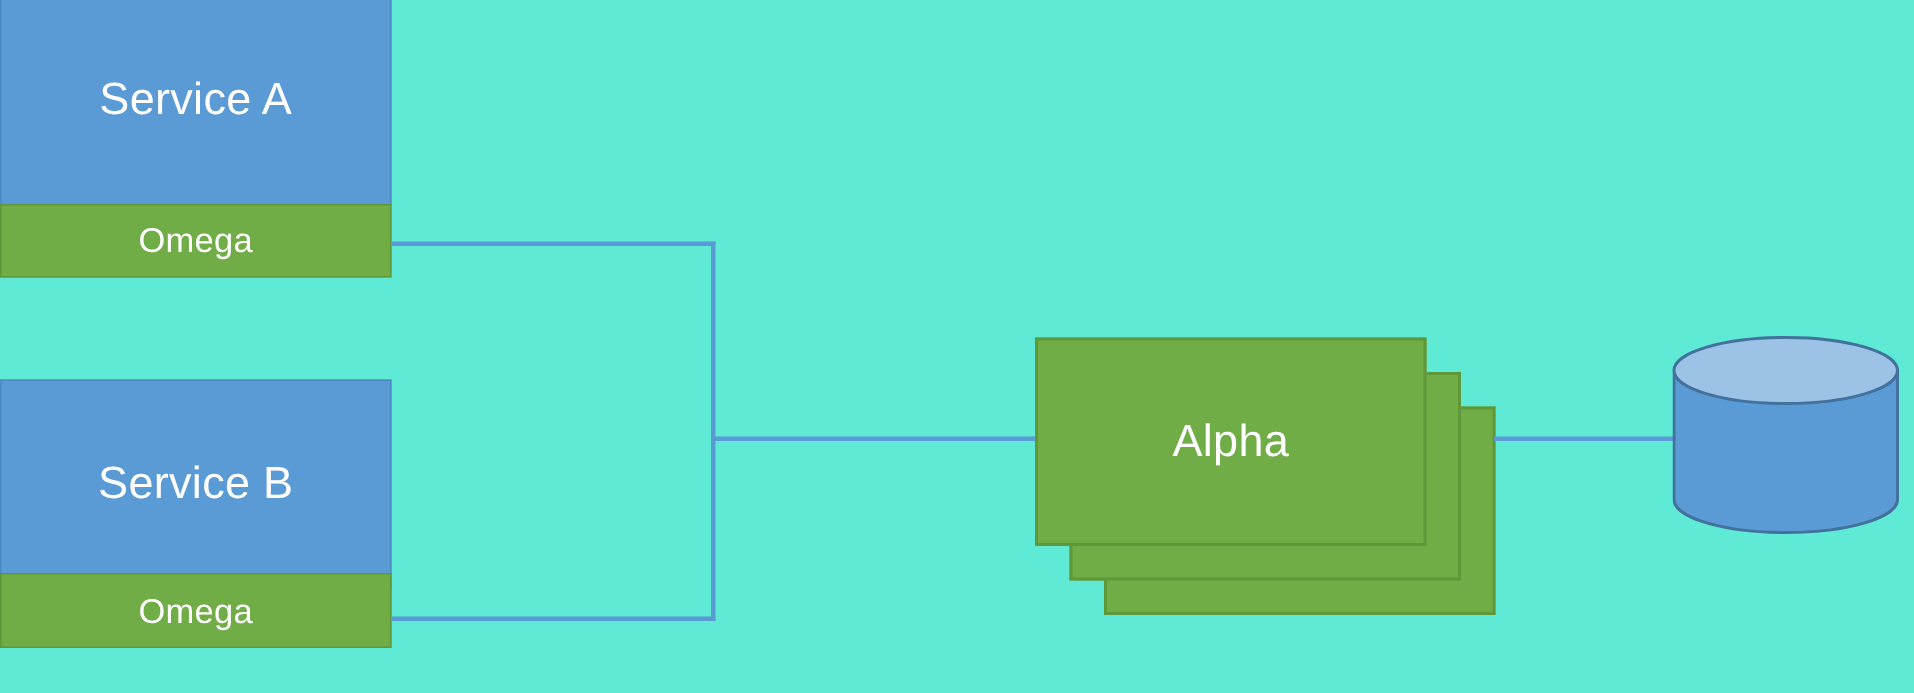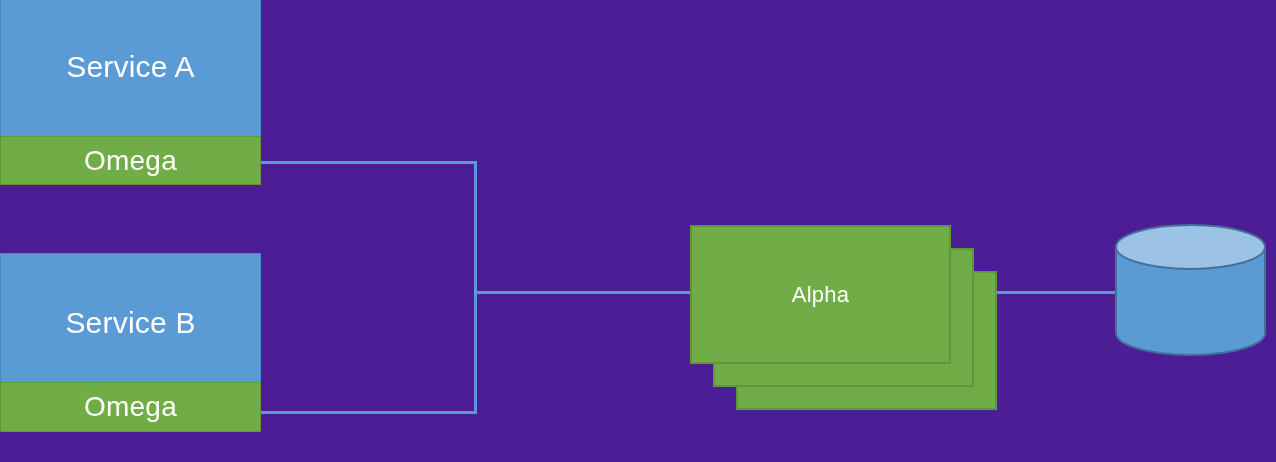--- a/index.html
+++ b/index.html
@@ -4,21 +4,21 @@
 <style>
   html, body {
     margin: 0;
     padding: 0;
     background: #000000;
   }
   #canvas {
     position: relative;
     width: 1276px;
     height: 462px;
-    background: #4c1d95;
+    background: #5eead4;
     overflow: hidden;
     font-family: "Liberation Sans", sans-serif;
   }
 
   
   .service-box {
     position: absolute;
     box-sizing: border-box;
   }
   .service-head {
@@ -46,21 +46,21 @@
     bottom: 0;
     background: #70AD47;
     border: 1px solid #5E9839;
     box-sizing: border-box;
     display: flex;
     align-items: center;
     justify-content: center;
   }
   .service-foot-label {
     color: #FFFFFF;
-    font-size: 28px;
+    font-size: 23px;
     line-height: 1;
     letter-spacing: 0.2px;
   }
 
   
   #service-a { left: 0px; top: -4px; width: 261px; height: 189px; }
   #service-a .service-head { height: 141px; }
   #service-a .service-foot { height: 49px; }
 
   
@@ -86,21 +86,21 @@
     background: #70AD47;
     border: 2px solid #5E9839;
     box-sizing: border-box;
   }
   #alpha-back  { left: 736px; top: 271px; width: 261px; height: 139px; }
   #alpha-mid   { left: 713px; top: 248px; width: 261px; height: 139px; }
   #alpha-front { left: 690px; top: 225px; width: 261px; height: 139px;
                  display: flex; align-items: center; justify-content: center; }
   .alpha-label {
     color: #FFFFFF;
-    font-size: 22px;
+    font-size: 30px;
     line-height: 1;
     letter-spacing: 0.2px;
   }
 
   
   #database {
     position: absolute;
     left: 1115px;
     top: 224px;
     width: 151px;

